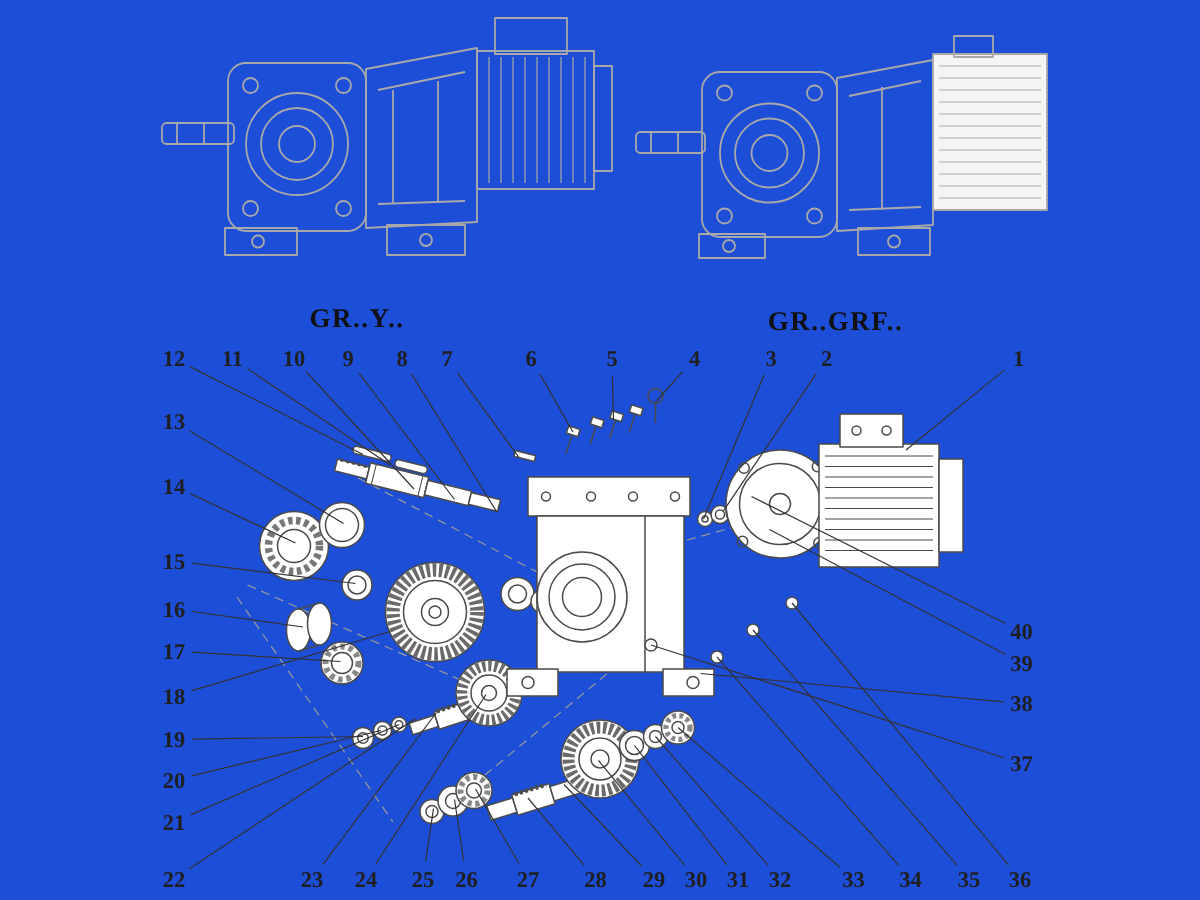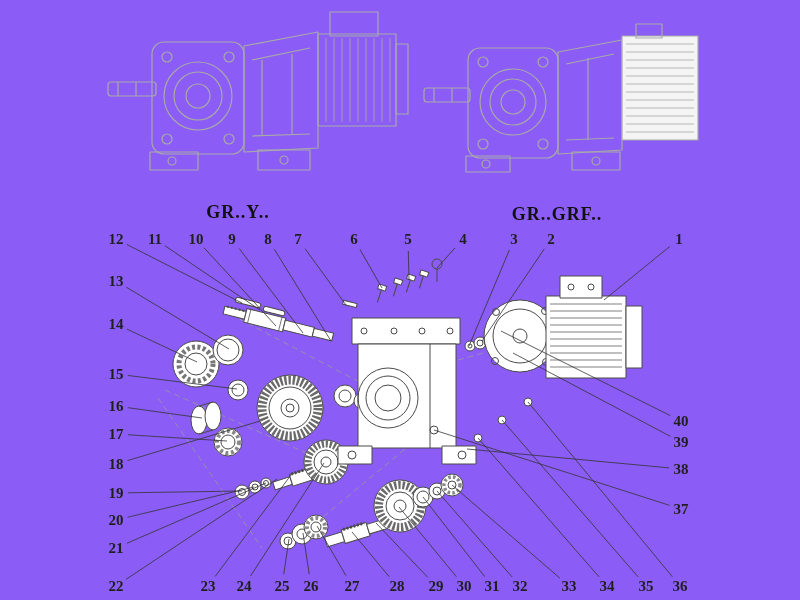--- a/index.html
+++ b/index.html
@@ -1,20 +1,20 @@
 <!DOCTYPE html>
 <html><head>
 <meta charset="utf-8">
 <style>
   html, body { margin: 0; padding: 0; background: #ffffff; }
   .stage {
     position: relative;
     width: 800px;
     height: 600px;
-    background: #8b5cf6;
+    background: #1d4ed8;
     overflow: hidden;
     font-family: "Liberation Serif", serif;
   }
   svg text.callout {
     font-family: "Liberation Serif", serif;
     font-size: 15px;
     font-weight: 600;
     fill: #1f1f1f;
   }
   svg text.model-label {

